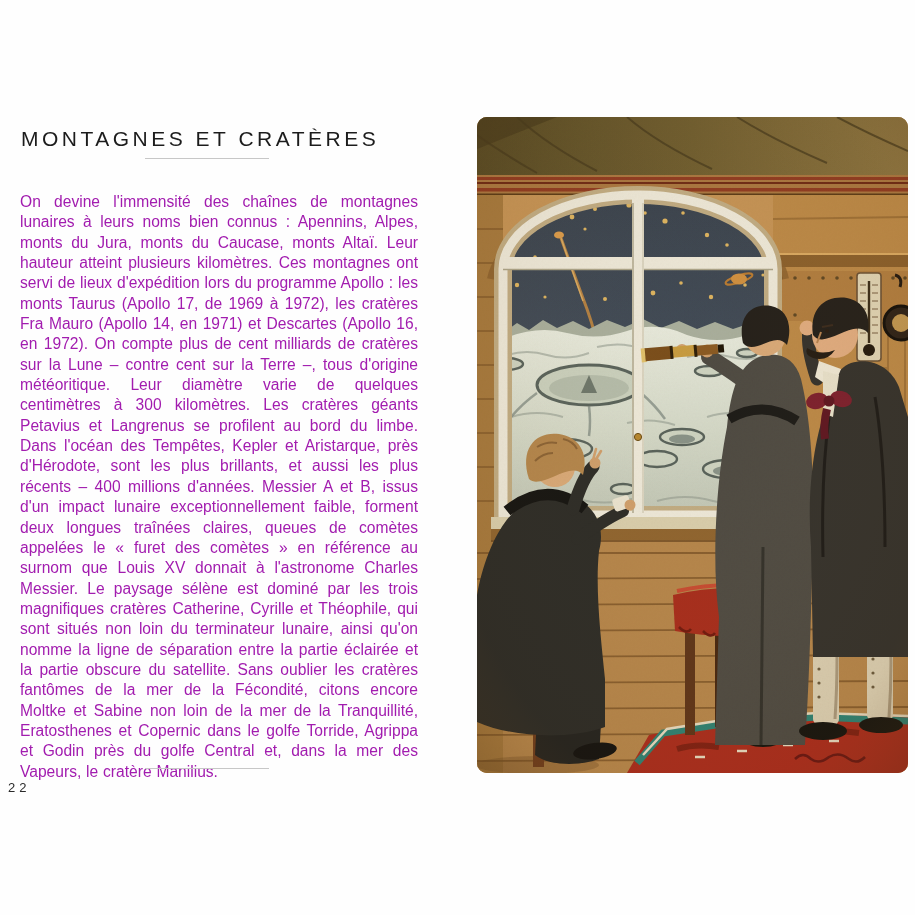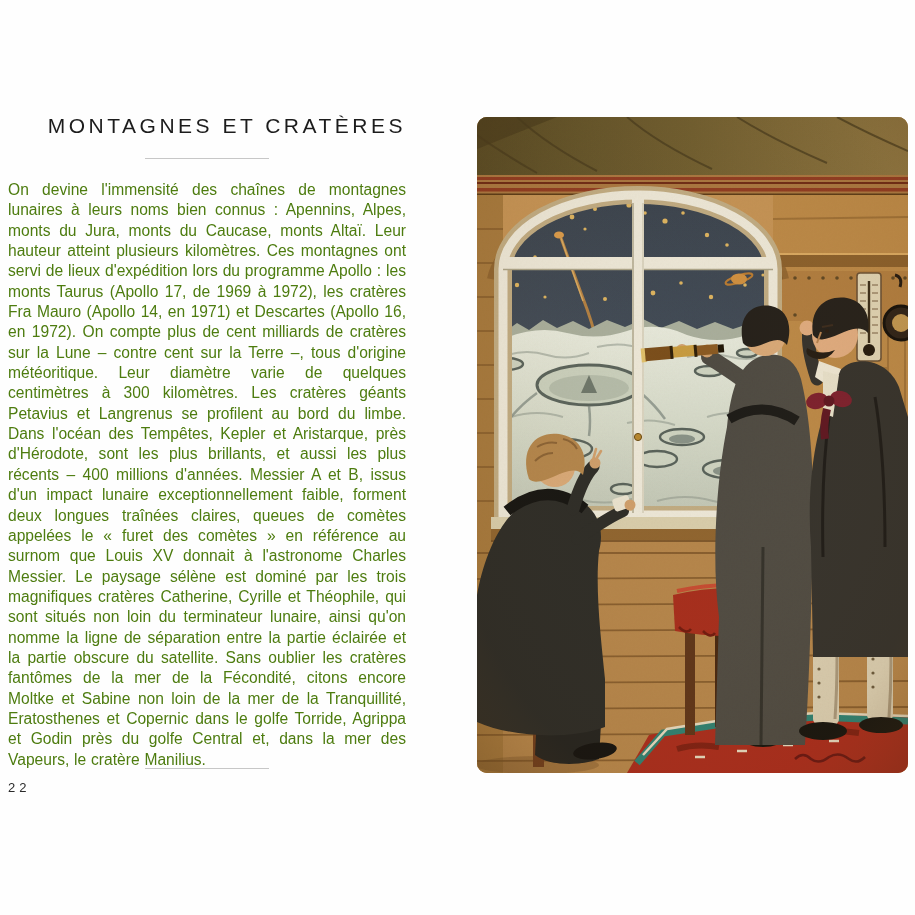--- a/index.html
+++ b/index.html
@@ -1,27 +1,27 @@
 <!DOCTYPE html>
 <html><head>
 <meta charset="utf-8">
 <style>
   html,body{margin:0;padding:0;background:#ffffff;}
   .canvas{position:relative;width:915px;height:915px;background:#fefefe;overflow:hidden;
           font-family:"Liberation Sans",sans-serif;color:#1f1f1f;}
   .text-page{position:absolute;left:8px;top:0;width:398px;height:915px;}
-  .title{position:absolute;top:114px;left:0;width:100%;margin:0;text-align:right;
+  .title{position:absolute;top:114px;left:0;width:100%;margin:13px;text-align:left;
          font-size:21px;font-weight:500;letter-spacing:3.5px;color:#1c1c1c;
          font-family:"Liberation Sans",sans-serif;}
   .rule{position:absolute;left:50%;transform:translateX(-50%);width:124px;height:1px;
         background:#c7c7c7;}
   .rule-top{top:158px;}
   .rule-bottom{top:768px;}
-  .body-text{position:absolute;top:180px;left:0;width:398px;margin:0;
-             font-size:15.6px;line-height:20.35px;text-align:justify;color:#4d7c0f;
+  .body-text{position:absolute;top:180px;left:0;width:398px;margin:12px;
+             font-size:15.6px;line-height:20.35px;text-align:justify;color:#a21caf;
              word-spacing:0.5px;}
   .pagenum{position:absolute;top:780px;left:0;width:100%;
            font-size:13px;letter-spacing:4px;color:#2a2a2a;}
   .illustration{position:absolute;left:477px;top:117px;width:431px;height:656px;
                 border-radius:10px;overflow:hidden;background:#b5854a;margin:0;}
   .illustration svg{display:block;}
 </style>
 </head>
 <body>
 

